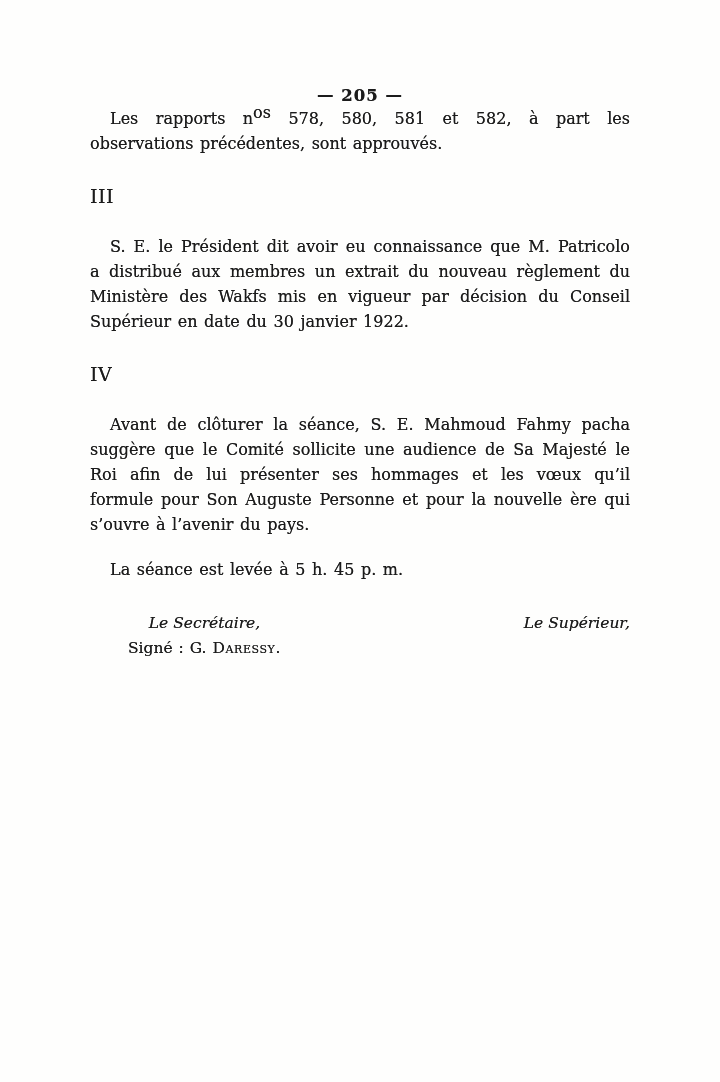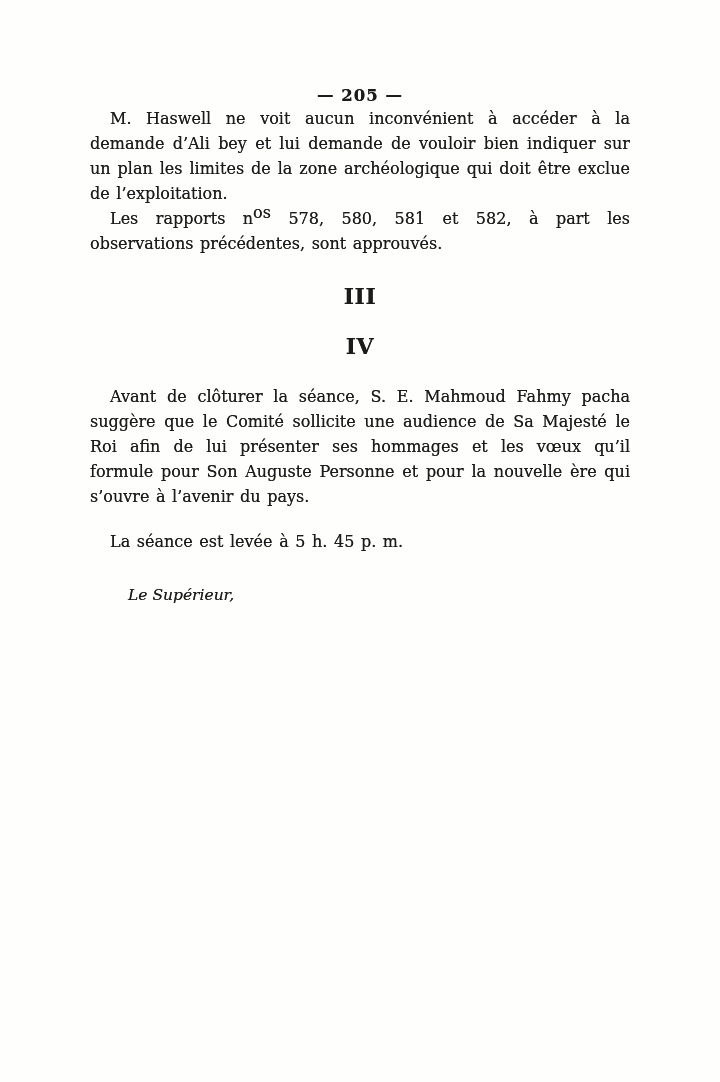--- a/index.html
+++ b/index.html
@@ -37,23 +37,23 @@
   }
   .body-text p.first {
     margin-top: 14px;
     text-indent: 0;
   }
   .body-text p.indent {
     text-indent: 20px;
   }
   .section-heading {
     margin: 30px 0 28px 0;
-    text-align: center;
-    font-size: 22px;
-    font-weight: bold;
+    text-align: left;
+    font-size: 19px;
+    font-weight: normal;
     line-height: 20px;
     letter-spacing: 0.5px;
   }
   .closing {
     margin-top: 20px !important;
     text-align: left;
   }
   sup.sup {
     font-size: 16px;
     line-height: 0;
@@ -87,38 +87,42 @@
 </head>
 <body>
 
 <div class="page">
 
   <div class="page-number">— 205 —</div>
 
   <div class="body-text">
 
 
-    <p class="indent">M. Haswell ne voit aucun inconvénient à accéder à la demande d’Ali bey et lui demande de vouloir bien indiquer sur un plan les limites de la zone archéologique qui doit être exclue de l’exploitation.</p>
 
     <p class="indent"><span>Les rapports n</span><sup class="sup">os</sup><span> 578, 580, 581 et 582, à part les observations précédentes, sont approuvés.</span></p>
 
     <div class="section-heading">III</div>
 
+    <p class="indent">S. E. le Président dit avoir eu connaissance que M. Patricolo a distribué aux membres un extrait du nouveau règlement du Ministère des Wakfs mis en vigueur par décision du Conseil Supérieur en date du 30 janvier 1922.</p>
 
 
     <div class="section-heading">IV</div>
 
     <p class="indent">Avant de clôturer la séance, S. E. Mahmoud Fahmy pacha suggère que le Comité sollicite une audience de Sa Majesté le Roi afin de lui présenter ses hommages et les vœux qu’il formule pour Son Auguste Personne et pour la nouvelle ère qui s’ouvre à l’avenir du pays.</p>
 
     <p class="indent closing">La séance est levée à 5 h. 45 p. m.</p>
 
   </div>
 
   <div class="signatures">
 
+    <div class="signature-block">
+      <div class="signature-role">Le Secrétaire,</div>
+      <div class="signature-signed"><span>Signé : G. </span><span class="smallcaps">Daressy.</span></div>
+    </div>
 
     <div class="signature-block">
       <div class="signature-role">Le Supérieur,</div>
     </div>
 
   </div>
 
 </div>
 
 </body></html>

